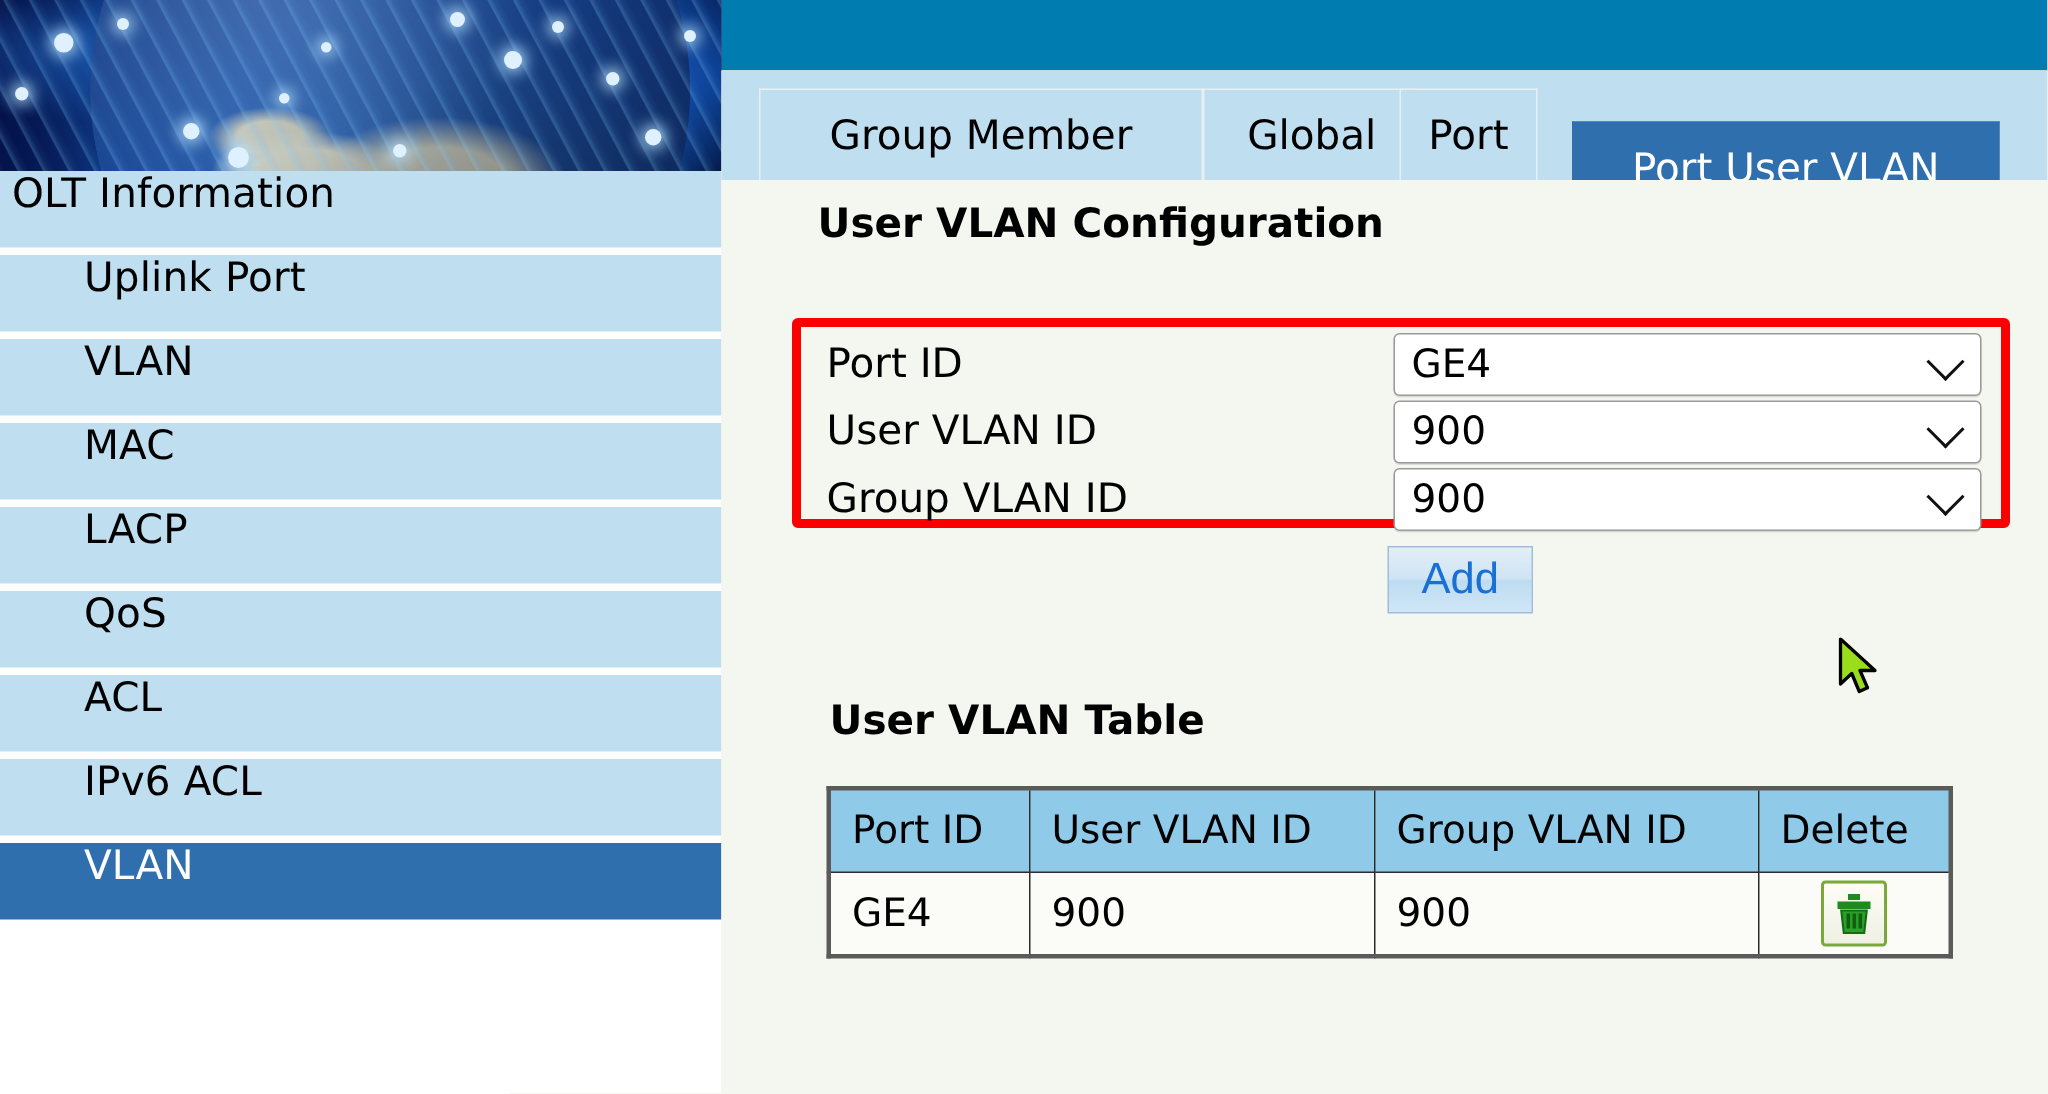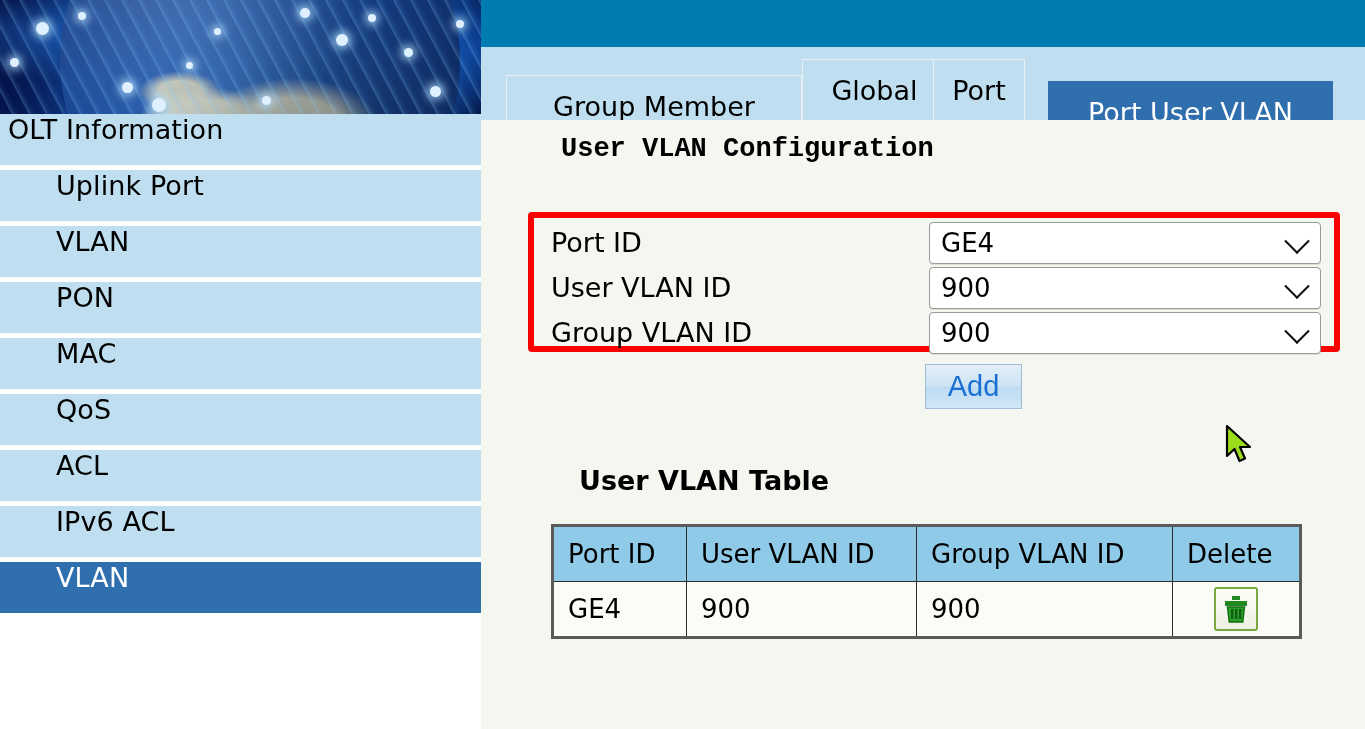--- a/index.html
+++ b/index.html
@@ -89,22 +89,22 @@
     color: #000000; font-size: 27px; white-space: nowrap;
   }
   .tab.active { background: #2f6fae; color: #ffffff; border-color: #2f6fae; margin-top: 22px; }
 
   .panel { position: absolute; left: 0; top: 73px; right: 0; bottom: 0; background: #f4f6f0; }
 
   .section-title {
     position: absolute; color: #000000; font-weight: bold;
     font-size: 27px; white-space: nowrap;
   }
-  #cfg-title { left: 80px; top: 14px; font-family: Liberation Mono, monospace; }
-  #tbl-title { left: 72px; top: 345px; margin-left: 26px; }
+  #cfg-title { left: 64px; top: 14px; }
+  #tbl-title { left: 72px; top: 345px; }
 
   
   .redbox {
     position: absolute; left: 47px; top: 92px; width: 812px; height: 140px;
     border: 6px solid #fb0000; border-radius: 4px;
     background: transparent;
   }
 
   .form-rows { position: absolute; left: 70px; top: 100px; width: 790px; }
   .form-row { display: flex; align-items: center; height: 45px; }
@@ -188,43 +188,43 @@
     <div class="nav-item level1">
       <span>OLT Information</span>
     </div>
     <div class="nav-item level2">
       <span>Uplink Port</span>
     </div>
     <div class="nav-item level2">
       <span>VLAN</span>
     </div>
     <div class="nav-item level2">
-      <span>PON</span>
-    </div>
-    <div class="nav-item level2">
       <span>MAC</span>
+    </div>
+    <div class="nav-item level2">
+      <span>LACP</span>
     </div>
     <div class="nav-item level2">
       <span>QoS</span>
     </div>
     <div class="nav-item level2">
       <span>ACL</span>
     </div>
     <div class="nav-item level2">
       <span>IPv6 ACL</span>
     </div>
     <div class="nav-item level2 active">
       <span>VLAN</span>
     </div>
   </nav>
 
   <main class="content">
 
     <div class="tabstrip">
-      <div class="tab" style="left:25px; width:296px;margin-top:16px;">
+      <div class="tab" style="left:25px; width:296px;">
         <span>Group Member</span>
       </div>
       <div class="tab" style="left:321px; width:145px;">
         <span>Global</span>
       </div>
       <div class="tab" style="left:452px; width:92px;">
         <span>Port</span>
       </div>
       <div class="tab active" style="left:567px; width:285px;">
         <span>Port User VLAN</span>

